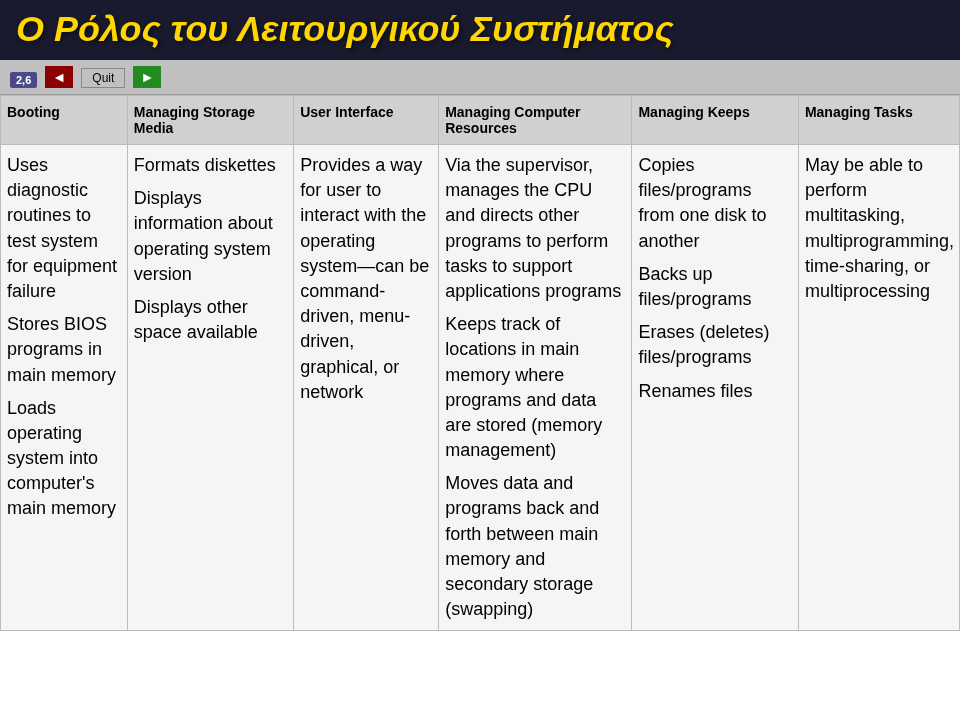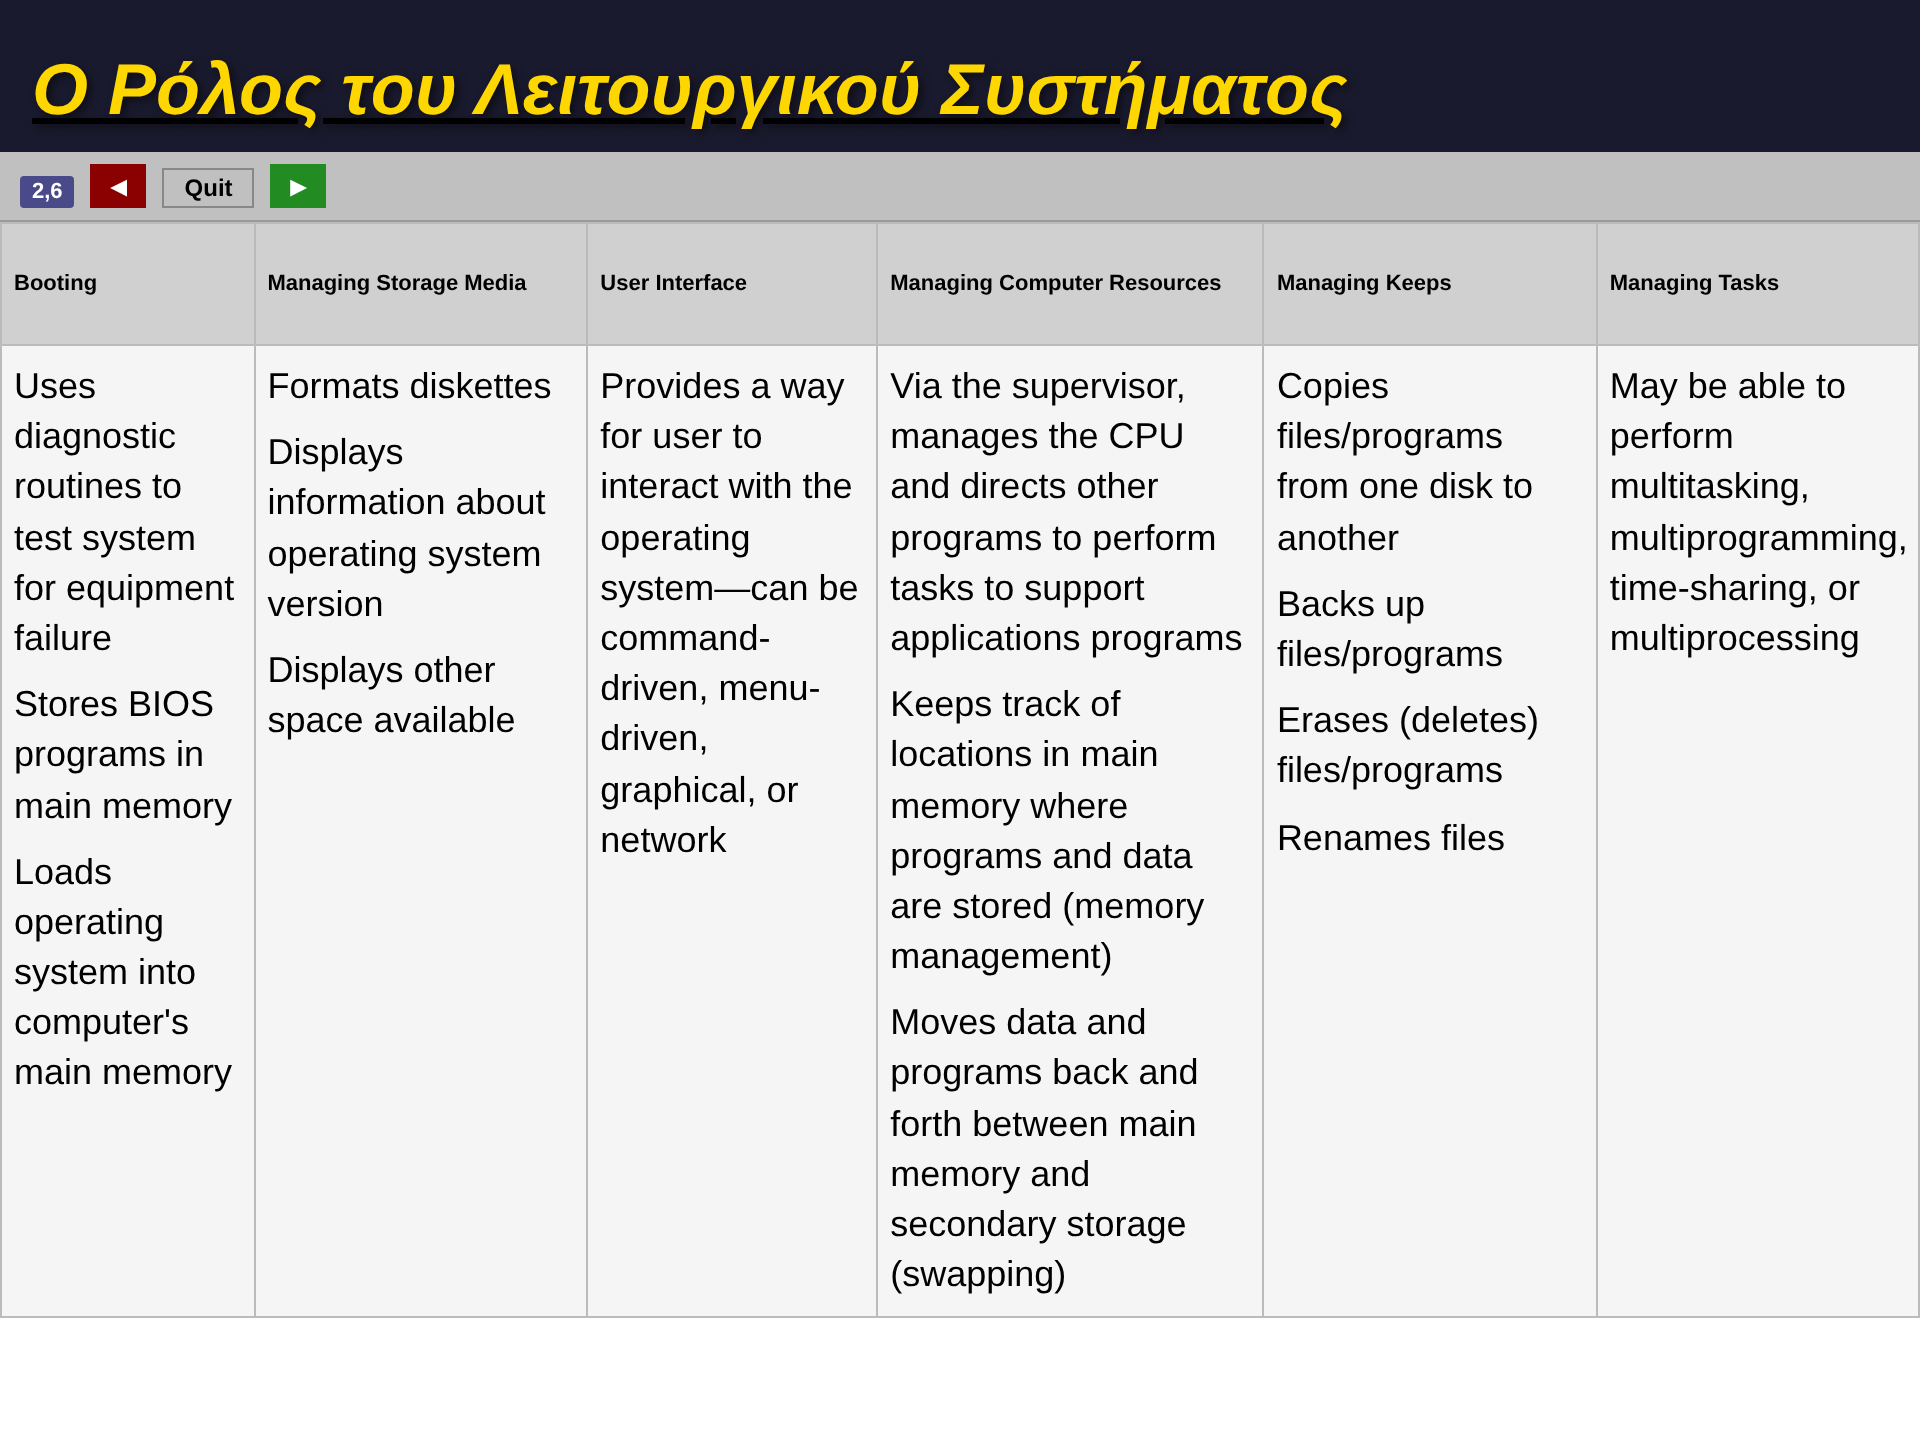--- a/index.html
+++ b/index.html
@@ -6,24 +6,23 @@
     body {
       width: 960px;
       height: 720px;
       overflow: hidden;
       font-family: Arial, sans-serif;
       background: #fff;
     }
 
     .header {
       background: #1a1a2e;
-      padding: 24px 16px 10px 16px;
+      padding: 8px 16px 10px 16px;
       display: flex;
       align-items: flex-start;
-      text-decoration: underline;
     }
 
     .header-title {
       font-size: 36px;
       font-weight: bold;
       color: #FFD700;
       text-shadow: 2px 2px 4px rgba(0,0,0,0.5);
       font-style: italic;
     }
 
@@ -61,39 +60,39 @@
     .nav-btn-play {
       background: #228B22;
     }
 
     .quit-btn {
       background: #c0c0c0;
       border: 1px solid #888;
       cursor: pointer;
       padding: 2px 10px;
       font-size: 12px;
-      font-weight: bold;
+      font-weight: normal;
     }
 
     .content {
       padding: 0;
       background: #e8e8e8;
     }
 
     table {
       width: 960px;
       border-collapse: collapse;
       table-layout: fixed;
     }
 
     th {
       background: #d0d0d0;
       font-weight: bold;
-      font-size: 11px;
-      padding: 24px 6px;
+      font-size: 14px;
+      padding: 8px 6px;
       border: 1px solid #bbb;
       vertical-align: top;
       text-align: left;
     }
 
     td {
       background: #f5f5f5;
       font-size: 18px;
       padding: 8px 6px;
       border: 1px solid #bbb;

